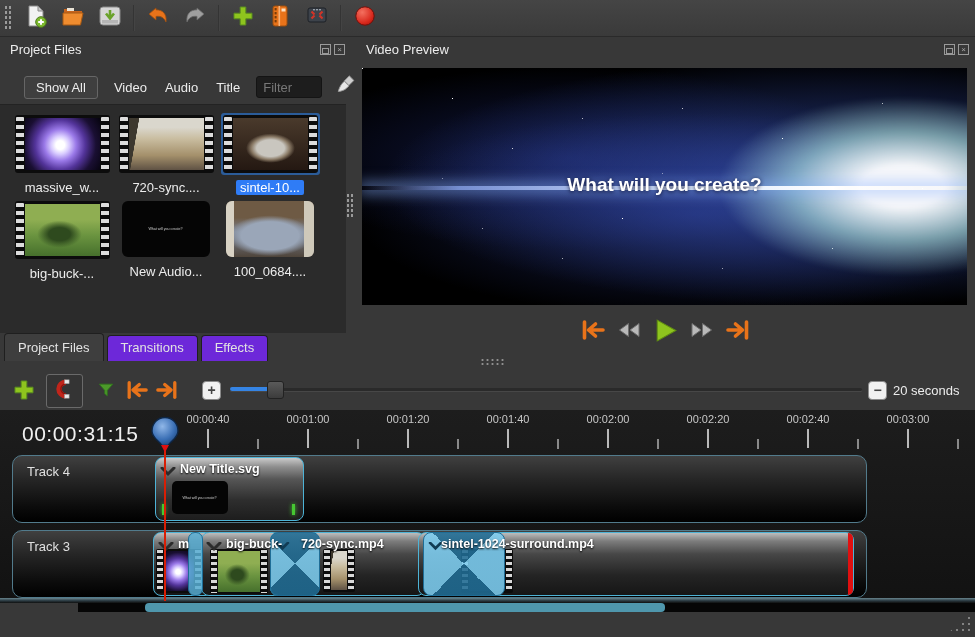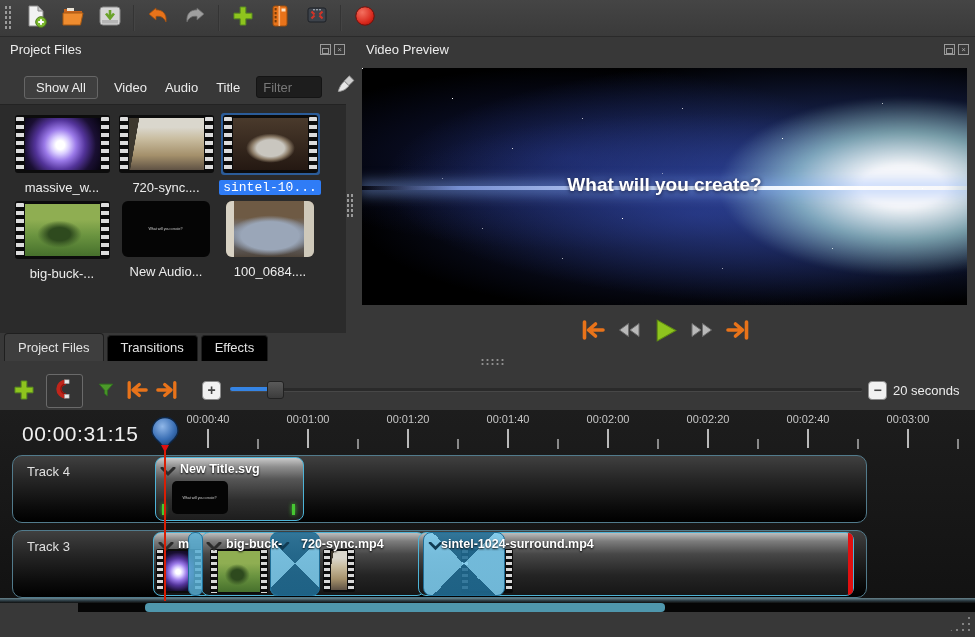--- a/index.html
+++ b/index.html
@@ -34,21 +34,21 @@
   .sc-720{background:linear-gradient(100deg,#3d382e 0 12%,rgba(0,0,0,0) 12.5%),linear-gradient(180deg,#dad7cd 0 18%,#c9bda0 40%,#a4906b 72%,#5f5244 100%);}
   .sc-sintel{background:radial-gradient(ellipse 44% 38% at 50% 58%,#c9c6bf 0 42%,#8a7a66 58%,rgba(0,0,0,0) 74%),linear-gradient(180deg,#4a3a2c,#241812);}
   .sc-bigbuck{background:radial-gradient(ellipse 48% 42% at 46% 58%,#2e4a1e 0 30%,rgba(0,0,0,0) 62%),linear-gradient(180deg,#8fae52 0 30%,#6b9440 60%,#46702c 100%);}
   .plain-thumb{width:88px;height:56px;border-radius:6px;overflow:hidden;}
   .sc-title{background:#050505;display:flex;align-items:center;justify-content:center;width:100%;height:100%;}
   .tiny-title-text{font-size:6px;color:#cfcfcf;transform:scale(.6);white-space:nowrap;}
   .sc-bedroom{width:100%;height:100%;background:linear-gradient(90deg,#d8d2c4 0 9%,rgba(0,0,0,0) 9% 89%,#cfc9ba 89%),radial-gradient(ellipse 68% 52% at 50% 62%,#9aa6b8 0 48%,rgba(0,0,0,0) 70%),linear-gradient(180deg,#6e5a44 0 30%,#7d8696 55%,#4e443a 100%);}
   .pf-label{font-size:13px;color:#ececec;white-space:nowrap;}
   .pf-label.sel{background:var(--accent-blue,#2f7cf6);color:#fff;padding:0 4px;border-radius:2px;}
   .pf-tabs{left:4px;top:333px;display:flex;align-items:flex-end;gap:3px;}
-  .pf-tab{font-size:13px;color:#e2e2e2;background:#000000;border:1px solid #1f1f1f;border-bottom:none;border-radius:4px 4px 0 0;padding:4px 13px 6px;}
+  .pf-tab{font-size:13px;color:#e2e2e2;background:#6d28d9;border:1px solid #1f1f1f;border-bottom:none;border-radius:4px 4px 0 0;padding:4px 13px 6px;}
   .pf-tab.active{background:#3e3e3e;padding-top:6px;}
 
   
   .video{left:362px;top:68px;width:605px;height:237px;background:#000;overflow:hidden;}
   .nebula{position:absolute;inset:0;background:
     radial-gradient(ellipse 120% 85% at 78% 48%,rgba(56,84,190,.75),rgba(0,0,0,0) 62%),
     radial-gradient(ellipse 85% 65% at 55% 62%,rgba(38,52,130,.6),rgba(0,0,0,0) 66%),
     radial-gradient(ellipse 70% 55% at 34% 38%,rgba(20,28,78,.85),rgba(0,0,0,0) 70%),
     linear-gradient(90deg,#000 0 7%,rgba(0,0,0,0) 22%);}
   .flare{position:absolute;right:-50px;top:12%;width:300px;height:76%;background:radial-gradient(ellipse at 62% 50%,rgba(255,255,255,.96) 0 16%,rgba(196,255,238,.55) 42%,rgba(0,0,0,0) 70%);filter:blur(2px);}
@@ -217,21 +217,21 @@
       <div class="pf-label">massive_w...</div>
     </div>
     <div class="pf-item" style="left:114px;top:8px;">
       <div class="thumbwrap">
           <div class="film">
             <div class="scene sc-720"></div>
           </div>
         </div>
       <div class="pf-label">720-sync....</div>
     </div>
-    <div class="pf-item" style="left:218px;top:8px;font-family:Liberation Mono, monospace;">
+    <div class="pf-item" style="left:218px;top:8px;">
       <div class="thumbwrap sel">
           <div class="film">
             <div class="scene sc-sintel"></div>
           </div>
         </div>
       <div class="pf-label sel">sintel-10...</div>
     </div>
     <div class="pf-item" style="left:10px;top:94px;">
       <div class="thumbwrap">
           <div class="film">

